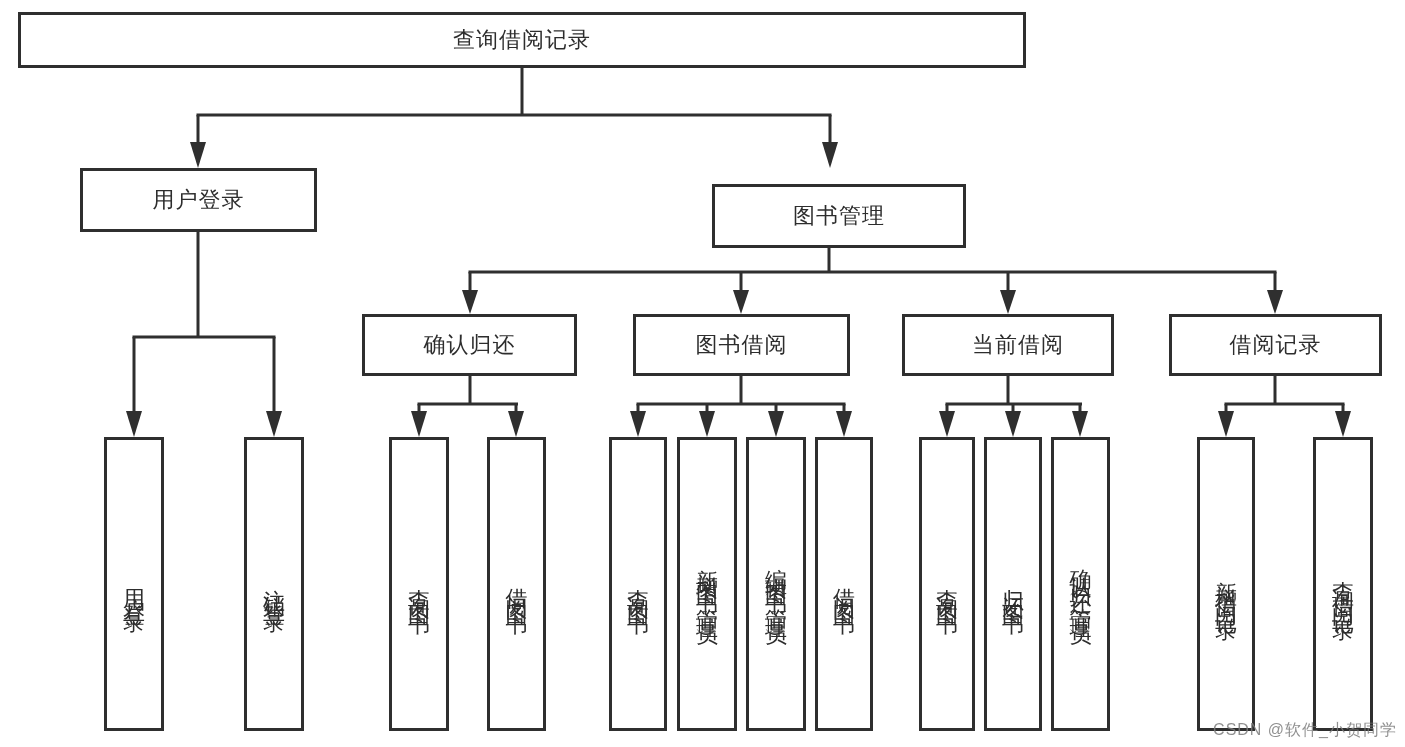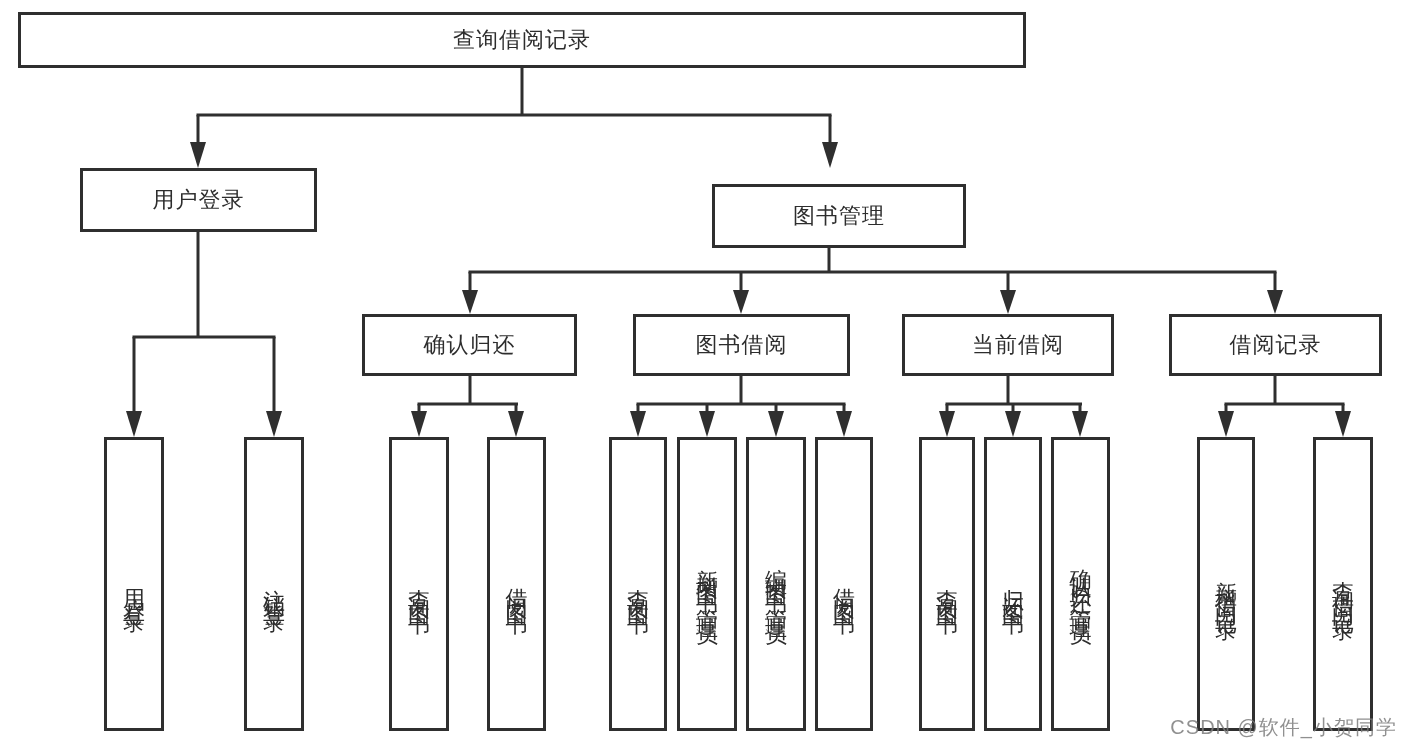--- a/index.html
+++ b/index.html
@@ -35,21 +35,21 @@
   .connectors{
     position:absolute;
     left:0;top:0;
     z-index:1;
     pointer-events:none;
   }
   .watermark{
     position:absolute;
     right:8px;
     bottom:6px;
-    font-size:20px;
+    font-size:16px;
     letter-spacing:1px;
     color:rgba(125,125,125,0.85);
     z-index:3;
     white-space:nowrap;
   }
 </style>
 </head>
 <body>
 
 <div class="canvas">

